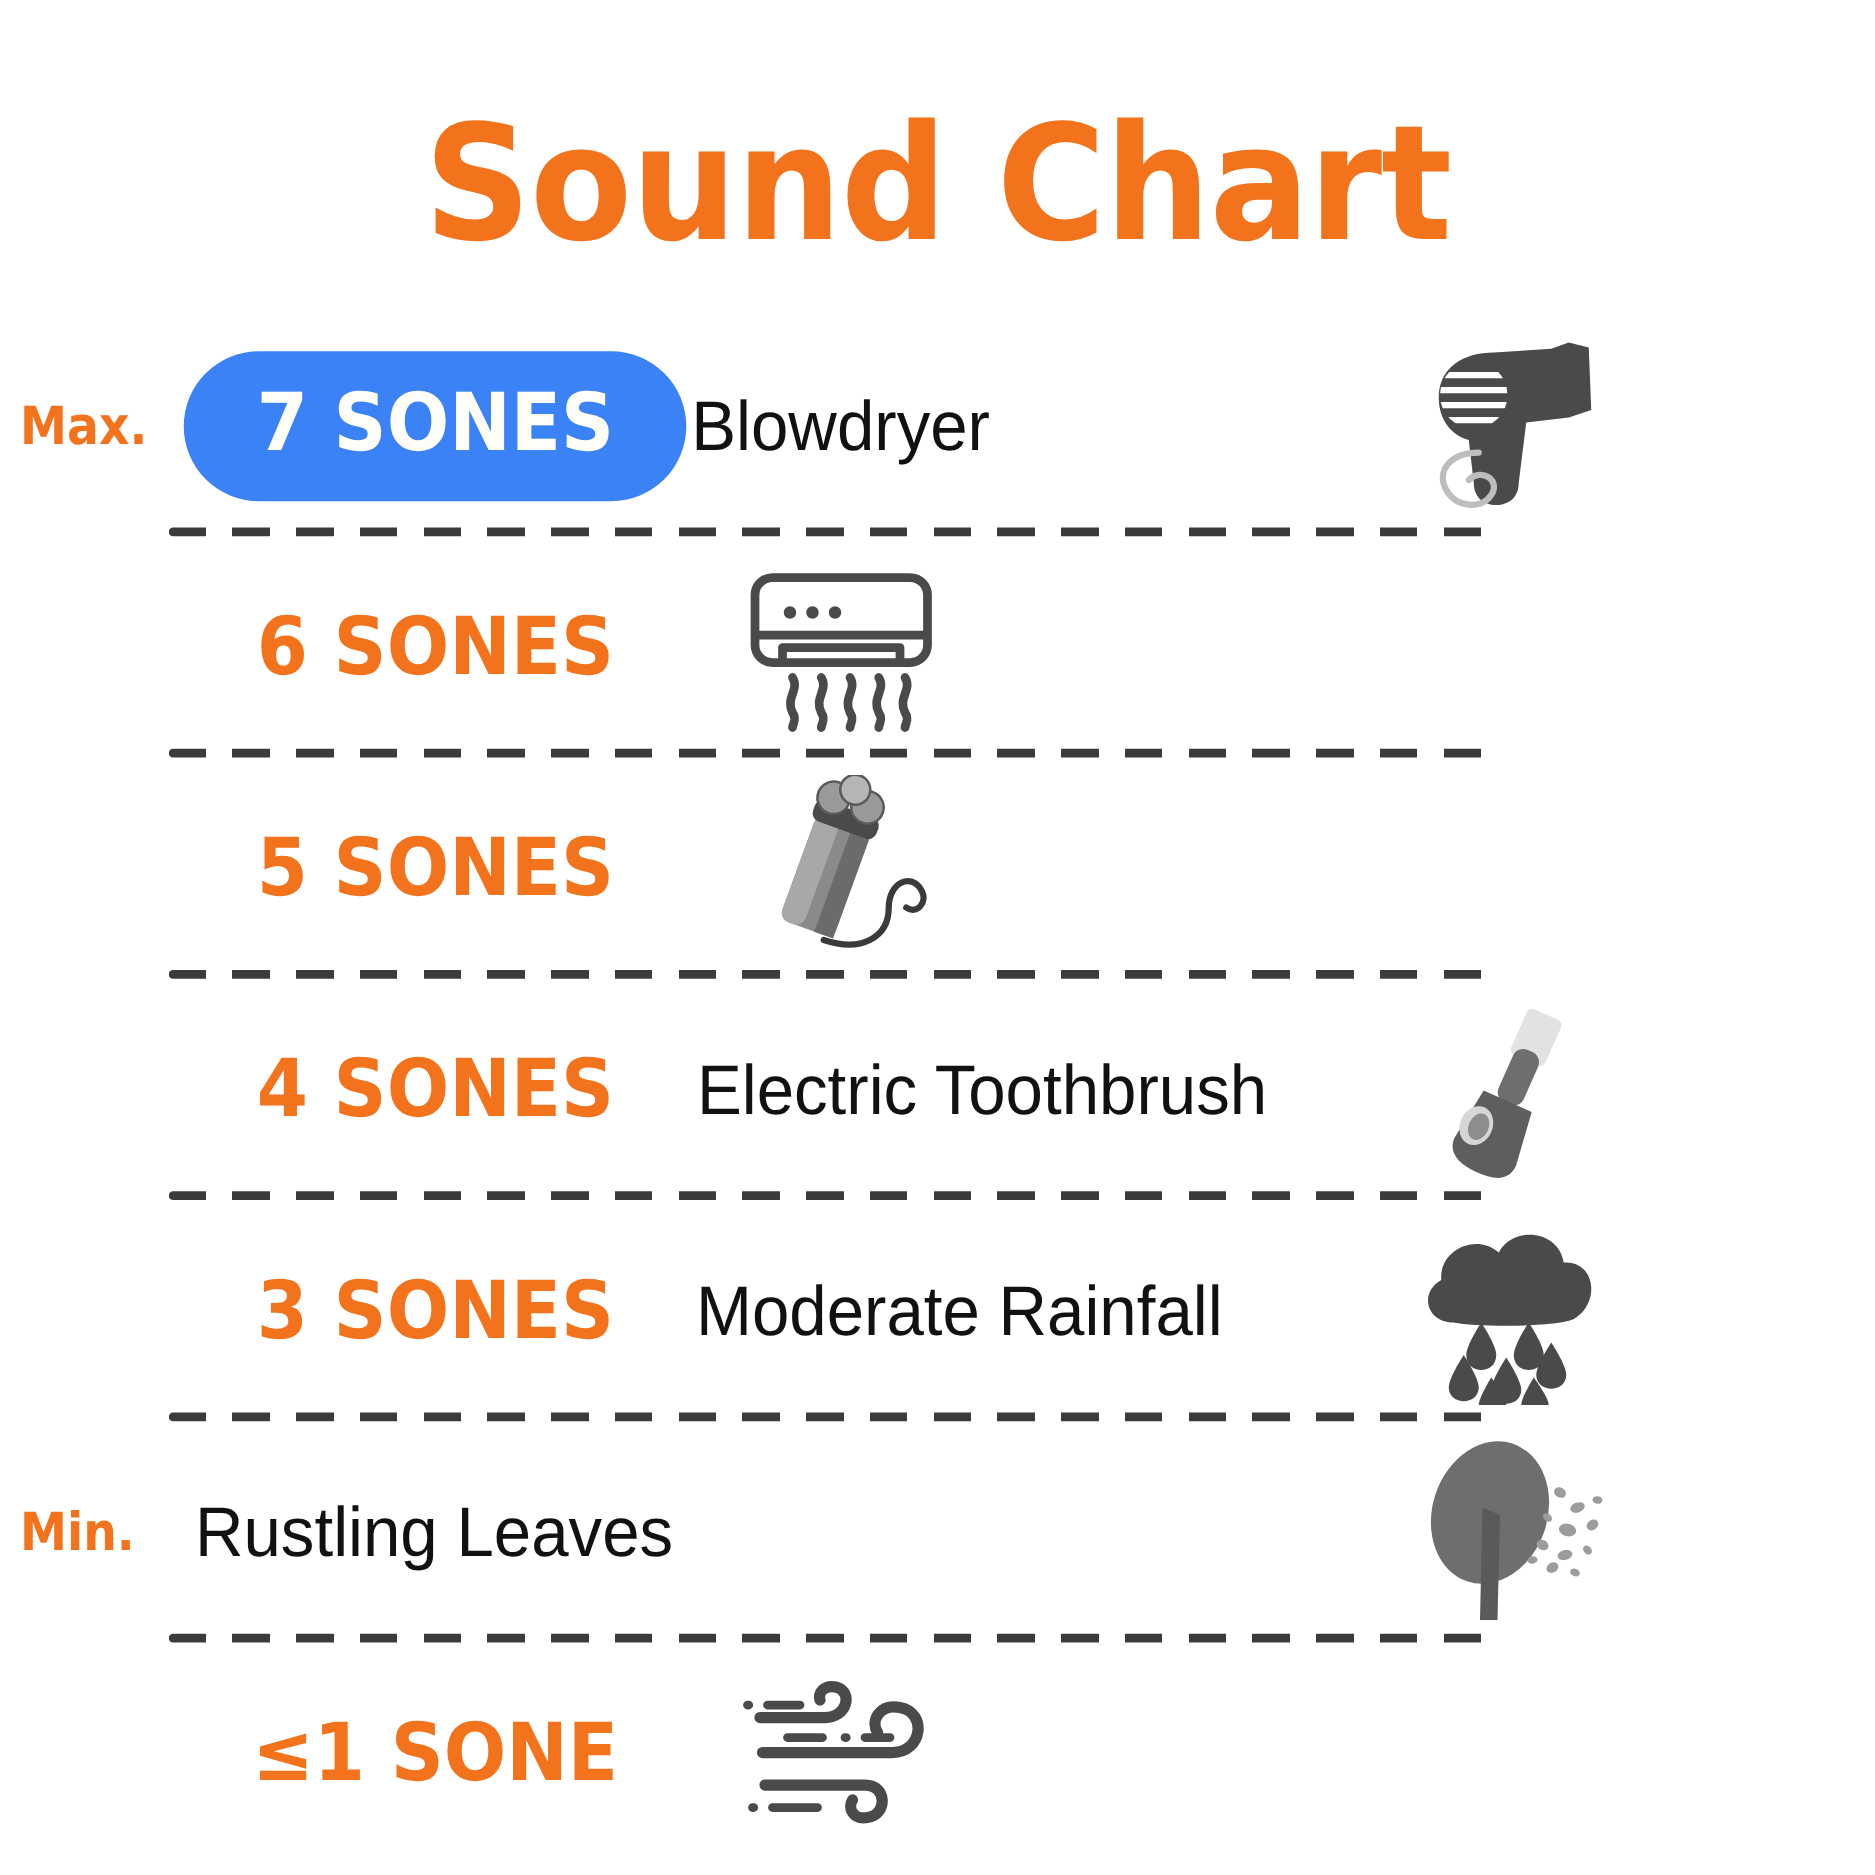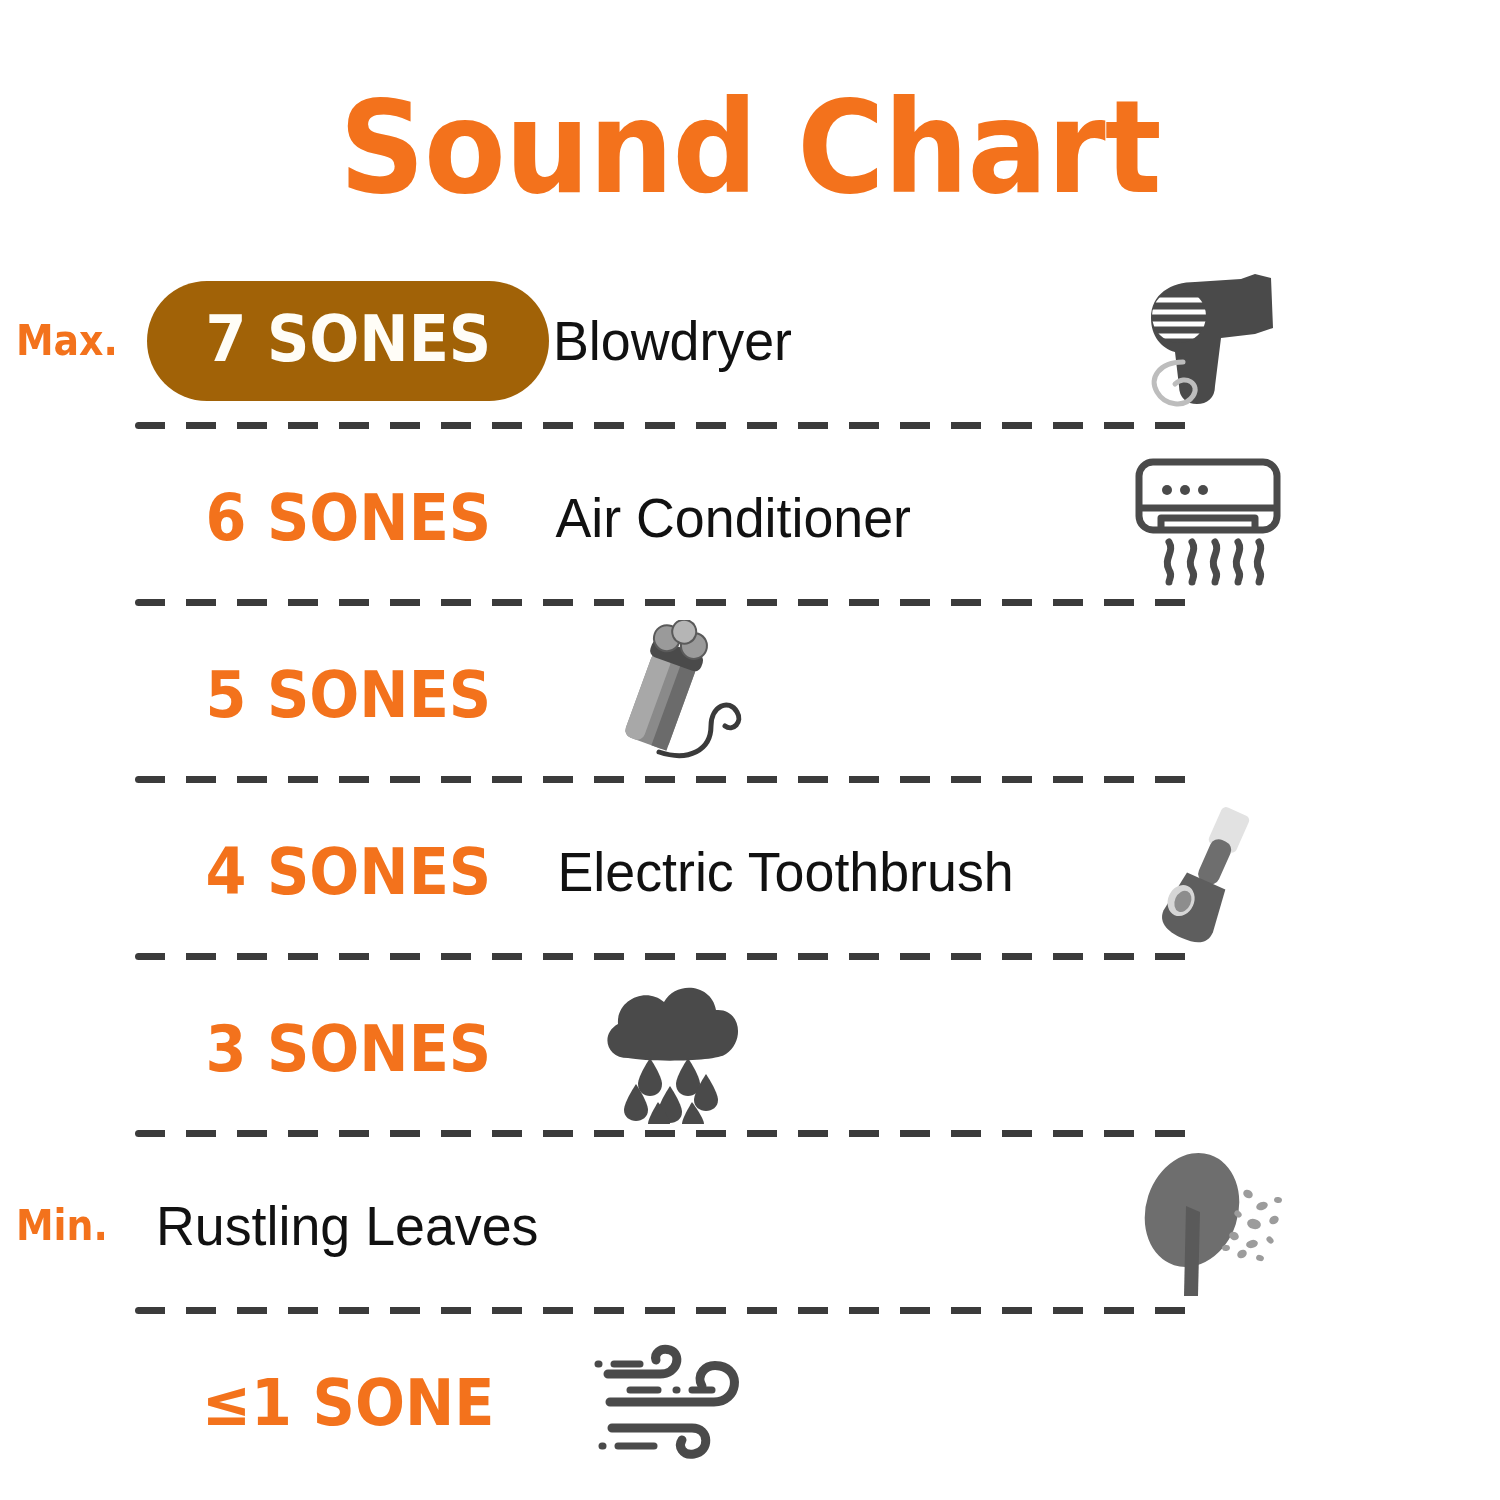--- a/index.html
+++ b/index.html
@@ -86,21 +86,21 @@
     font-family:"DejaVu Sans", sans-serif;
     font-weight:bold;
     font-size:64px;
     line-height:1;
     color:#F3721C;
     white-space:nowrap;
     transform:scaleX(0.92);
     transform-origin:50% 50%;
   }
   .pill{
-    background:#a16207;
+    background:#3b82f6;
     border-radius:70px;
     padding:26px 46px 30px 46px;
     display:flex;
     justify-content:center;
   }
   .pill .sone{color:#FFFDF7;}
 
   
   .label-col{
     flex:1 1 auto;
@@ -174,23 +174,20 @@
       </div>
       <div class="divider"></div>
     </div>
 
     <div class="row">
       <div class="cap-col">
         <span class="cap"></span>
       </div>
       <div class="sone-col">
         <span class="sone">6 SONES</span>
-      </div>
-      <div class="label-col">
-        <span class="label">Air Conditioner</span>
       </div>
       <div class="icon-col">
         <span>
           <svg width="170" height="140" viewBox="0 0 170 140">
             <rect x="16" y="14" width="138" height="68" rx="14" ry="14" fill="none" stroke="#4A4A4A" stroke-width="7"></rect>
             <line x1="18" y1="60" x2="152" y2="60" stroke="#4A4A4A" stroke-width="7"></line>
             <circle cx="44" cy="42" r="5" fill="#4A4A4A"></circle>
             <circle cx="62" cy="42" r="5" fill="#4A4A4A"></circle>
             <circle cx="80" cy="42" r="5" fill="#4A4A4A"></circle>
             <path d="M38 80 L38 70 L132 70 L132 80" fill="none" stroke="#4A4A4A" stroke-width="7" stroke-linejoin="round"></path>
@@ -258,20 +255,23 @@
       </div>
       <div class="divider"></div>
     </div>
 
     <div class="row">
       <div class="cap-col">
         <span class="cap"></span>
       </div>
       <div class="sone-col">
         <span class="sone">3 SONES</span>
+      </div>
+      <div class="label-col">
+        <span class="label">Moderate Rainfall</span>
       </div>
       <div class="icon-col">
         <span>
           <svg width="170" height="150" viewBox="0 0 170 150">
             <path d="M40 84 C18 84, 12 60, 30 50 C28 26, 58 12, 76 28 C88 6, 124 10, 128 36
                      C152 34, 158 66, 138 80 C128 88, 60 88, 40 84 Z" fill="#4A4A4A"></path>
             <g fill="#4A4A4A">
               <path d="M62 84 C62 84, 50 102, 50 110 C50 118, 56 122, 62 122 C68 122, 74 118, 74 110 C74 102, 62 84, 62 84 Z"></path>
               <path d="M100 84 C100 84, 88 102, 88 110 C88 118, 94 122, 100 122 C106 122, 112 118, 112 110 C112 102, 100 84, 100 84 Z"></path>
               <path d="M48 110 C48 110, 36 128, 36 136 C36 143, 42 147, 48 147 C54 147, 60 143, 60 136 C60 128, 48 110, 48 110 Z"></path>

